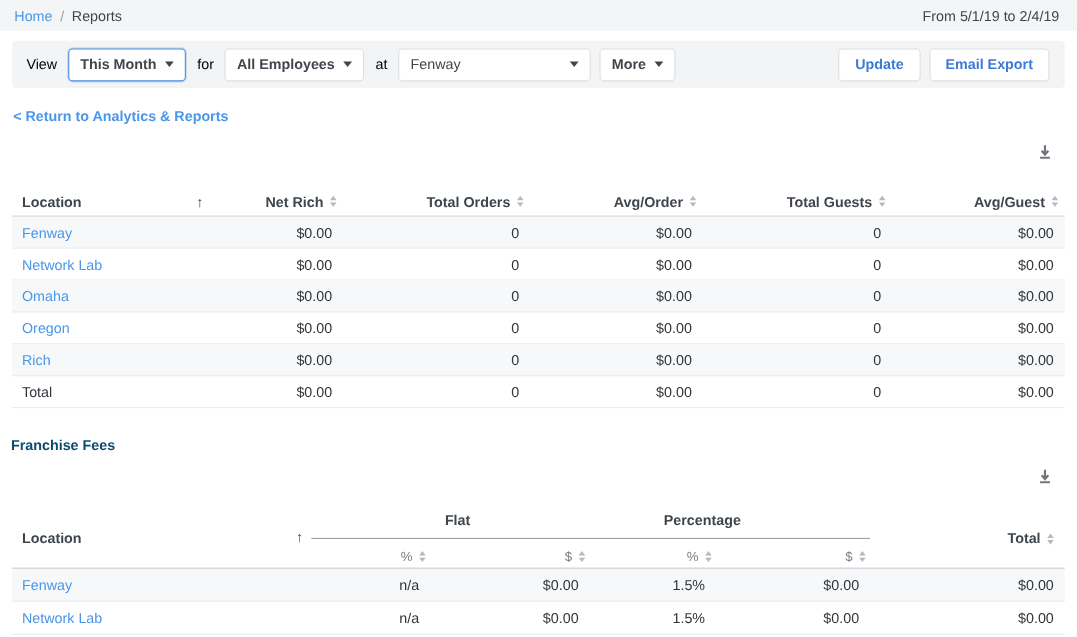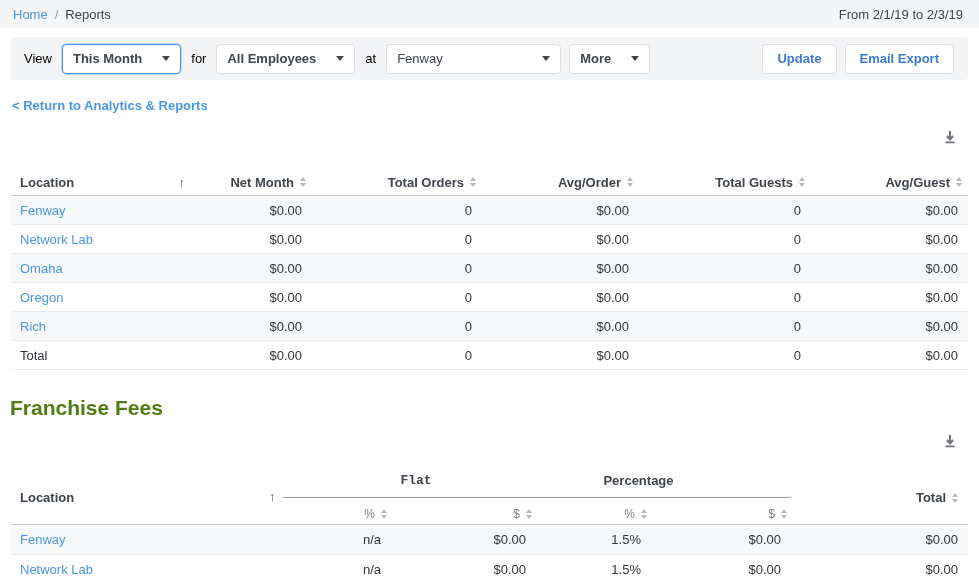--- a/index.html
+++ b/index.html
@@ -13,21 +13,21 @@
   .crumb-home { color:#4a96e8; cursor:pointer; }
   .crumb-sep { color:#9aa0a6; }
   .crumb-cur { color:#3f454c; }
   .daterange { color:#3f454c; }
 
   
   .filter-panel { margin:9px 11px 0; height:43px; background:#f3f4f6; border-radius:4px;
     display:flex; align-items:center; padding:0 14px 0 11px; gap:8px; font-size:13px; }
   .flabel { color:#000000; margin:0 2px; }
   .dd { background:#fff; border:1px solid #dcdfe3; border-radius:4px; height:30px;
-    display:flex; align-items:center; justify-content:center; gap:20px; padding:0 10px;
+    display:flex; align-items:center; justify-content:center; gap:8px; padding:0 10px;
     font-size:13px; font-weight:bold; color:#3f454c; cursor:pointer; }
   .dd.focused { border:1px solid #4a90e2; box-shadow:0 0 0 1px rgba(74,144,226,.25); }
   .dd.wide { justify-content:space-between; }
   .caret { width:0; height:0; border-left:4px solid transparent; border-right:4px solid transparent;
     border-top:5px solid #3f454c; display:inline-block; }
   .spacer { flex:1; }
   .btn { background:#fff; border:1px solid #dcdfe3; border-radius:4px; height:30px;
     padding:0 14px; font-size:13px; font-weight:bold; color:#3b7ad9; cursor:pointer;
     font-family:inherit; }
 
@@ -57,29 +57,29 @@
   .t1 .hdr .c1 { padding-left:9px; display:flex; justify-content:space-between; align-items:center; padding-right:6px; }
   .hcell { display:flex; justify-content:flex-end; align-items:center; padding-right:6px; }
   .t1 .row { height:29px; align-items:center; font-size:13px; border-bottom:1px solid #e9ebee; }
   .t1 .row:nth-child(odd) { background:#f7f8fa; }
   .t1 .row .c1 { padding-left:9px; }
   .num { text-align:right; padding-right:10px; color:#303439; }
   .loc-link { color:#4a96e8; cursor:pointer; }
   .total-label { color:#303439; }
 
   
-  .section-title { margin:26px 0 0 10px; font-size:21px; font-weight:bold; color:#4d7c0f; }
+  .section-title { margin:26px 0 0 10px; font-size:13px; font-weight:bold; color:#0c4a6e; }
   .t2 { margin-top:20px; }
   .t2-hdr { position:relative; height:57px; border-bottom:1px solid #c6cacd;
     font-size:13px; color:#3f454c; }
   .t2-hdr .loc { position:absolute; left:9px; top:22px; font-weight:bold; }
   .t2-hdr .asc { position:absolute; left:258px; top:21px; }
   .t2-hdr .grpline { position:absolute; left:272px; width:508px; top:29px; height:1px; background:#9aa0a6; }
   .t2-hdr .grp { position:absolute; top:5px; font-weight:bold; }
-  .t2-hdr .grp.flat { left:330px; width:150px; text-align:center;font-family:Liberation Mono, monospace; }
+  .t2-hdr .grp.flat { left:330px; width:150px; text-align:center; }
   .t2-hdr .grp.pct { left:550px; width:155px; text-align:center; }
   .t2-hdr .total { position:absolute; right:10px; top:22px; font-weight:bold;
     display:flex; align-items:center; }
   .t2-sub { position:absolute; top:39px; left:0; right:0; display:grid;
     grid-template-columns:250px 30px 100px 145px 115px 140px 1fr; font-size:12px; color:#7a8087; }
   .t2-sub .hcell { padding-right:4px; }
   .t2 .row { display:grid; grid-template-columns:250px 30px 100px 145px 115px 140px 1fr;
     height:30px; align-items:center; font-size:13px; border-bottom:1px solid #e9ebee; }
   .t2 .row:nth-child(odd) { background:#f7f8fa; }
   .t2 .row .c1 { padding-left:9px; }
@@ -89,21 +89,21 @@
 
 
 
 
 <div class="topbar">
   <div class="crumbs">
     <span class="crumb-home">Home</span>
     <span class="crumb-sep">/</span>
     <span class="crumb-cur">Reports</span>
   </div>
-  <span class="daterange">From 2/1/19 to 2/3/19</span>
+  <span class="daterange">From 5/1/19 to 2/4/19</span>
 </div>
 
 
 <div class="filter-panel">
   <span class="flabel">View</span>
   <div class="dd focused" style="min-width:100px">
     <span>This Month</span>
     <i class="caret"></i>
   </div>
   <span class="flabel">for</span>
@@ -137,21 +137,21 @@
 </div>
 
 
 <div class="tbl t1">
   <div class="hdr">
     <div class="c1">
       <span>Location</span>
       <span class="arrow-up">↑</span>
     </div>
     <div class="hcell">
-      <span>Net Month</span>
+      <span>Net Rich</span>
       <span class="sort">
           <i class="up"></i>
           <i class="dn"></i>
         </span>
     </div>
     <div class="hcell">
       <span>Total Orders</span>
       <span class="sort">
           <i class="up"></i>
           <i class="dn"></i>

